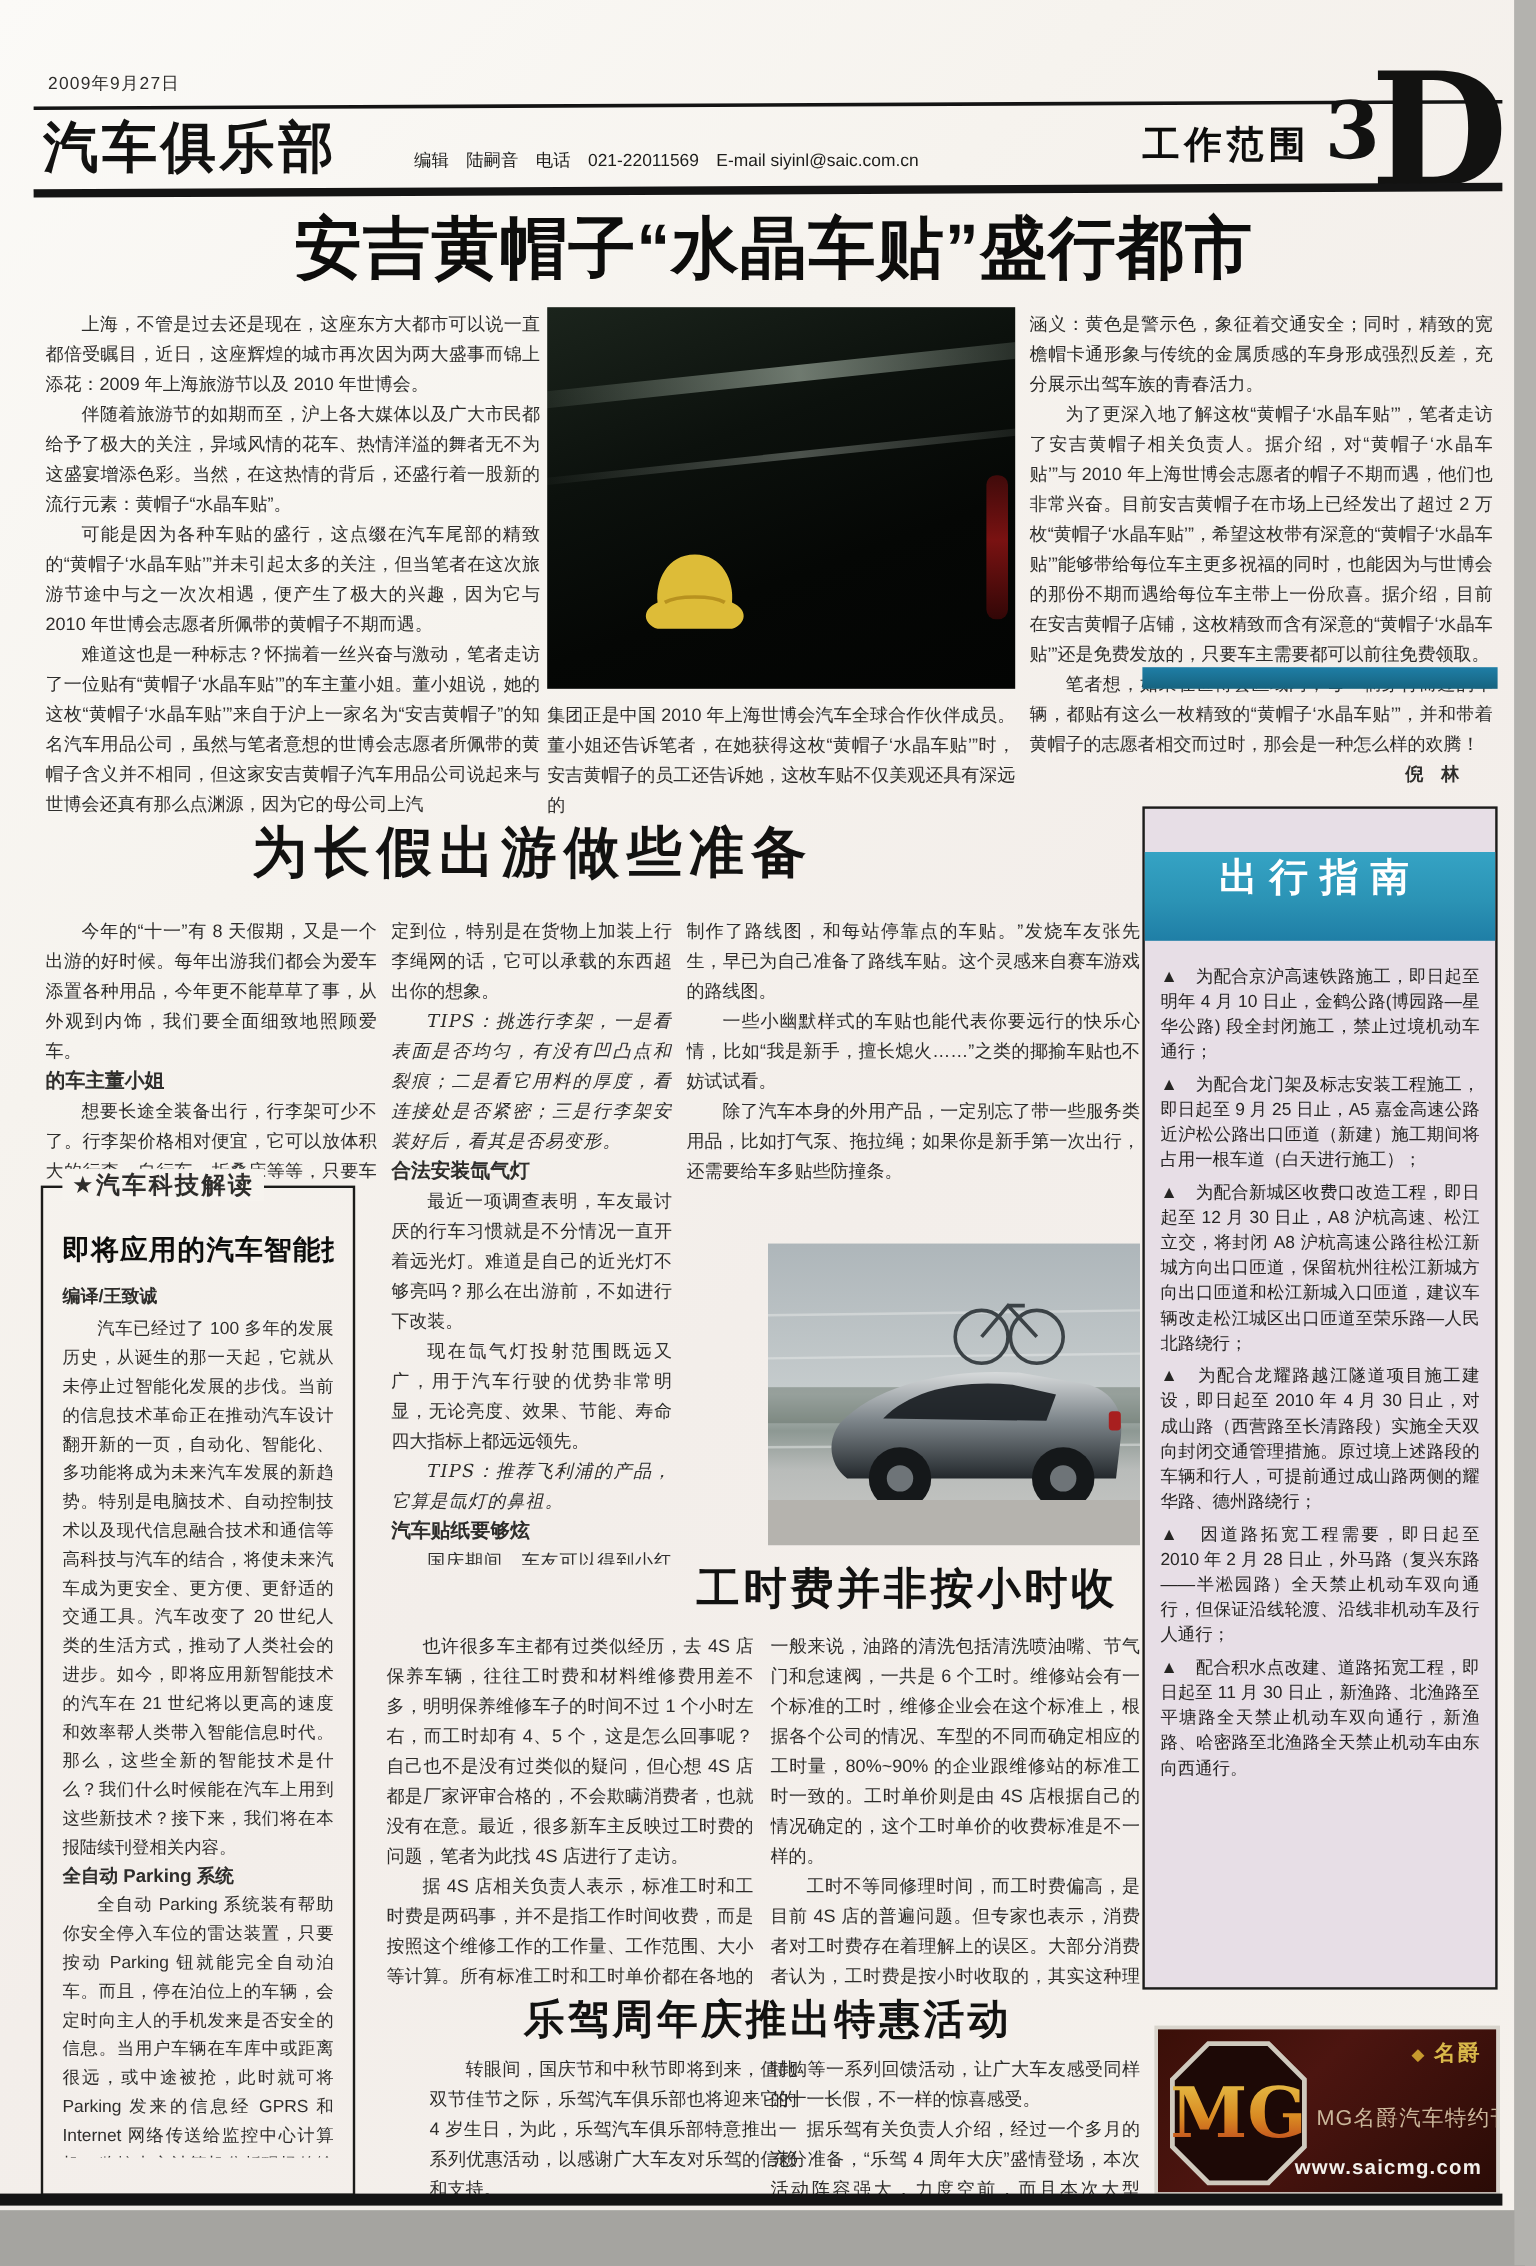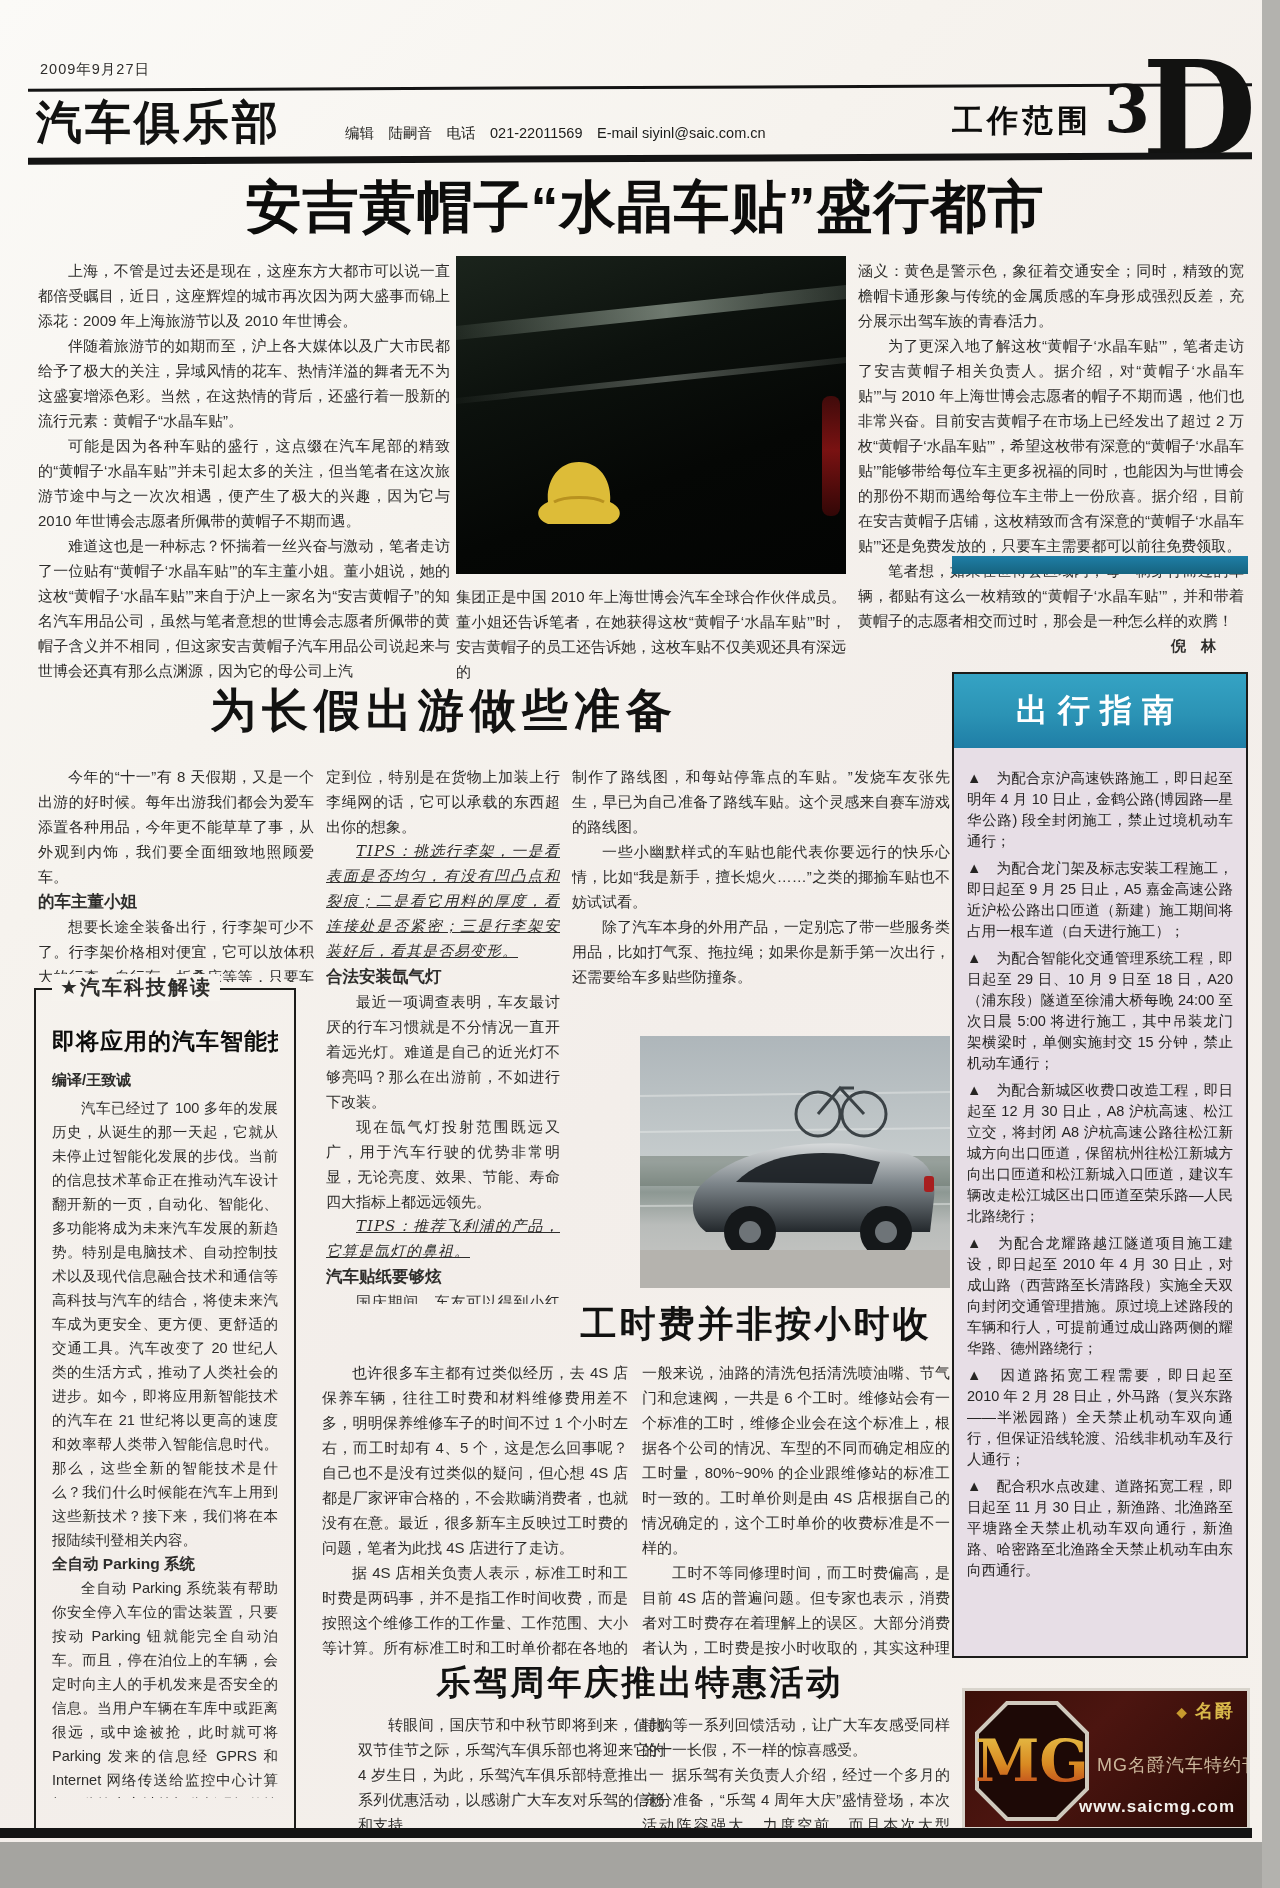--- a/index.html
+++ b/index.html
@@ -5,21 +5,21 @@
   html,body{margin:0;padding:0;background:#a8a7a3;}
   .canvas{position:relative;width:1280px;height:1888px;overflow:hidden;
           font-family:"Liberation Sans","DejaVu Sans",sans-serif;color:#2e2d2b;}
   .paper{position:absolute;left:0;top:0;width:1262px;height:1842px;
          background:linear-gradient(135deg,#fbfaf7 0%,#f6f3ee 30%,#f3eeea 55%,#f5f1ec 100%);}
   .abs{position:absolute;}
   .rule{background:#141414;}
   .bodytext{font-size:15px;line-height:25px;text-align:justify;overflow:hidden;}
   .bodytext p{margin:0;text-indent:2em;}
   .bodytext p.noind{text-indent:0;}
-  .tips{font-style:italic;font-family:"DejaVu Serif","Liberation Serif",serif;letter-spacing:1px;text-decoration:underline;}
+  .tips{font-style:italic;font-family:"DejaVu Serif","Liberation Serif",serif;letter-spacing:1px;}
   .subh{font-weight:bold;font-size:16.5px;margin:9px 0 5px;text-indent:0 !important;}
   .serifhead{font-family:"DejaVu Serif","Liberation Serif",serif;font-weight:900;color:#121211;}
   .sansblack{font-weight:900;color:#0d0d0c;}
   .byline{text-align:right;font-weight:bold;padding-right:28px;}
   .boxframe{border:2px solid #1c1c1a;}
   .guide-item{margin:0 0 6px 0;text-indent:0;}
 </style>
 </head>
 <body>
 
@@ -175,28 +175,27 @@
       </div>
     </div>
   </div>
 
   <div class="abs" style="left:952px;top:556px;width:296px;height:18px;
               background:linear-gradient(180deg,#1f7ea6,#16637f);"></div>
 
   <div class="abs" style="left:952px;top:672px;width:296px;height:986px;border:2px solid #1c1c1a;
               background:#e7dee6;box-sizing:border-box;">
     <div style="height:74px;background:linear-gradient(180deg,#35a3c4 0%,#2b93b5 55%,#1f7ea6 100%);
-                display:flex;align-items:center;justify-content:center;">
+                display:flex;align-items:flex-start;justify-content:center;margin-top:36px;">
       <span style="color:#ffffff;font-weight:900;font-size:32px;letter-spacing:10px;">出行指南</span>
     </div>
     <div style="padding:20px 13px 0 13px;font-size:14.5px;line-height:21px;text-align:justify;
                 height:870px;overflow:hidden;color:#262523;">
       <p class="guide-item">▲　为配合京沪高速铁路施工，即日起至明年 4 月 10 日止，金鹤公路(博园路—星华公路) 段全封闭施工，禁止过境机动车通行；</p>
       <p class="guide-item">▲　为配合龙门架及标志安装工程施工，即日起至 9 月 25 日止，A5 嘉金高速公路近沪松公路出口匝道（新建）施工期间将占用一根车道（白天进行施工）；</p>
-      <p class="guide-item">▲　为配合智能化交通管理系统工程，即日起至 29 日、10 月 9 日至 18 日，A20（浦东段）隧道至徐浦大桥每晚 24:00 至次日晨 5:00 将进行施工，其中吊装龙门架横梁时，单侧实施封交 15 分钟，禁止机动车通行；</p>
       <p class="guide-item">▲　为配合新城区收费口改造工程，即日起至 12 月 30 日止，A8 沪杭高速、松江立交，将封闭 A8 沪杭高速公路往松江新城方向出口匝道，保留杭州往松江新城方向出口匝道和松江新城入口匝道，建议车辆改走松江城区出口匝道至荣乐路—人民北路绕行；</p>
       <p class="guide-item">▲　为配合龙耀路越江隧道项目施工建设，即日起至 2010 年 4 月 30 日止，对成山路（西营路至长清路段）实施全天双向封闭交通管理措施。原过境上述路段的车辆和行人，可提前通过成山路两侧的耀华路、德州路绕行；</p>
       <p class="guide-item">▲　因道路拓宽工程需要，即日起至 2010 年 2 月 28 日止，外马路（复兴东路——半淞园路）全天禁止机动车双向通行，但保证沿线轮渡、沿线非机动车及行人通行；</p>
       <p class="guide-item">▲　配合积水点改建、道路拓宽工程，即日起至 11 月 30 日止，新渔路、北渔路至平塘路全天禁止机动车双向通行，新渔路、哈密路至北渔路全天禁止机动车由东向西通行。</p>
     </div>
   </div>
 
   <div class="abs" style="left:962px;top:1688px;width:288px;height:142px;border:3px solid #d8d4cc;
               box-sizing:border-box;background:linear-gradient(135deg,#3a0f08 0%,#4c1510 40%,#2a0b06 100%);
               overflow:hidden;">

